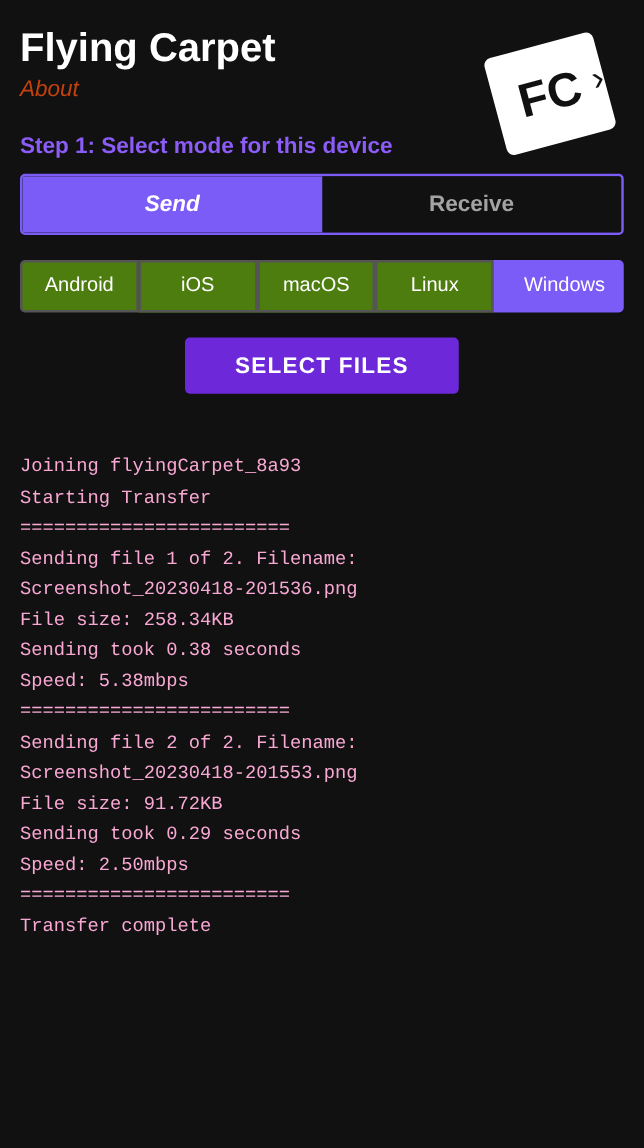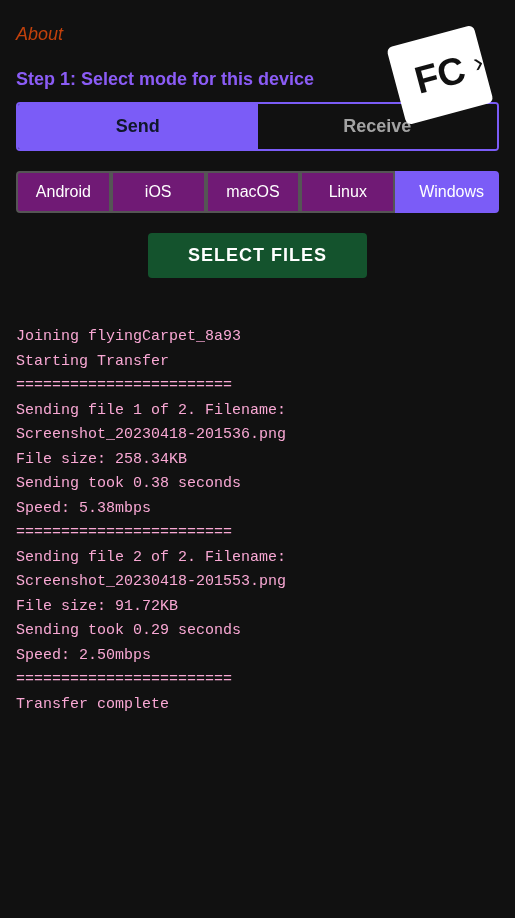--- a/index.html
+++ b/index.html
@@ -75,21 +75,22 @@
       padding: 12px;
       font-size: 18px;
       font-weight: 600;
       border: none;
       cursor: pointer;
       text-align: center;
     }
 
     .mode-btn.active {
       background-color: #7b5cf7;
-      color: #0f172a;
+      color: #ffffff;
+      font-style: italic;
     }
 
     .mode-btn.inactive {
       background-color: #111111;
       color: #a3a3a3;
     }
 
     .step2-label {
       font-size: 18px;
       font-weight: 600;
@@ -102,21 +103,21 @@
       gap: 0;
       margin-bottom: 20px;
     }
 
     .os-btn {
       flex: 1;
       padding: 10px 6px;
       font-size: 16px;
       font-weight: 500;
       border: 2px solid #555555;
-      background-color: #701a75;
+      background-color: #4d7c0f;
       color: #ffffff;
       cursor: pointer;
       text-align: center;
     }
 
     .os-btn.active {
       background-color: #7b5cf7;
       border-color: #7b5cf7;
       color: #ffffff;
       padding-left: 15px;
@@ -127,21 +128,21 @@
     }
 
     .os-btn:last-child {
       border-radius: 0 4px 4px 0;
     }
 
     .select-files-btn {
       display: block;
       margin: 0 auto 30px auto;
       padding: 12px 40px;
-      background-color: #14532d;
+      background-color: #6d28d9;
       color: #ffffff;
       font-size: 18px;
       font-weight: bold;
       border: none;
       border-radius: 4px;
       cursor: pointer;
       letter-spacing: 1px;
     }
 
     .log-area {
@@ -155,20 +156,21 @@
 
     .log-line {
       display: block;
       margin-bottom: 2px;
     }
   </style>
 </head>
 <body>
 
 <div class="header">
+  <div class="app-title">Flying Carpet</div>
   <a class="about-link">About</a>
   <div class="logo-container">
     <svg class="logo-shape" viewBox="0 0 130 130" xmlns="http://www.w3.org/2000/svg">
 
       <g transform="rotate(-15, 65, 65)">
         <rect x="20" y="25" width="90" height="80" rx="6" ry="6" fill="#ffffff"></rect>
         <text x="65" y="78" font-family="Arial Black, Arial" font-weight="900" font-size="38" fill="#111111" text-anchor="middle">FC</text>
 
         <text x="105" y="72" font-family="Arial" font-size="28" fill="#111111" text-anchor="middle">›</text>
       </g>

